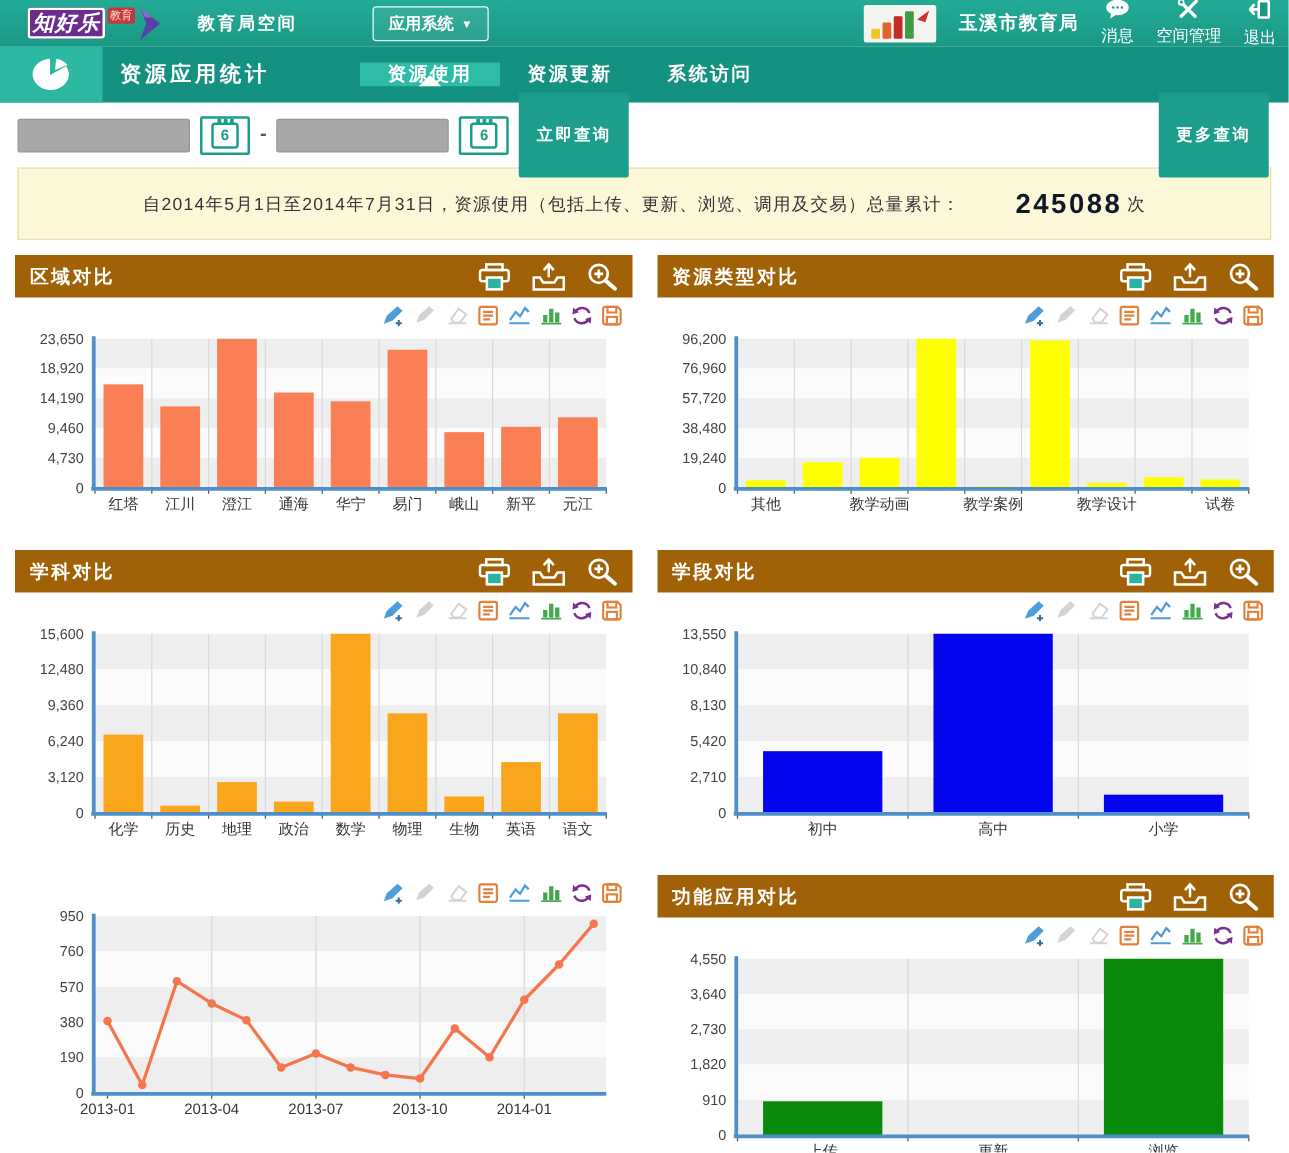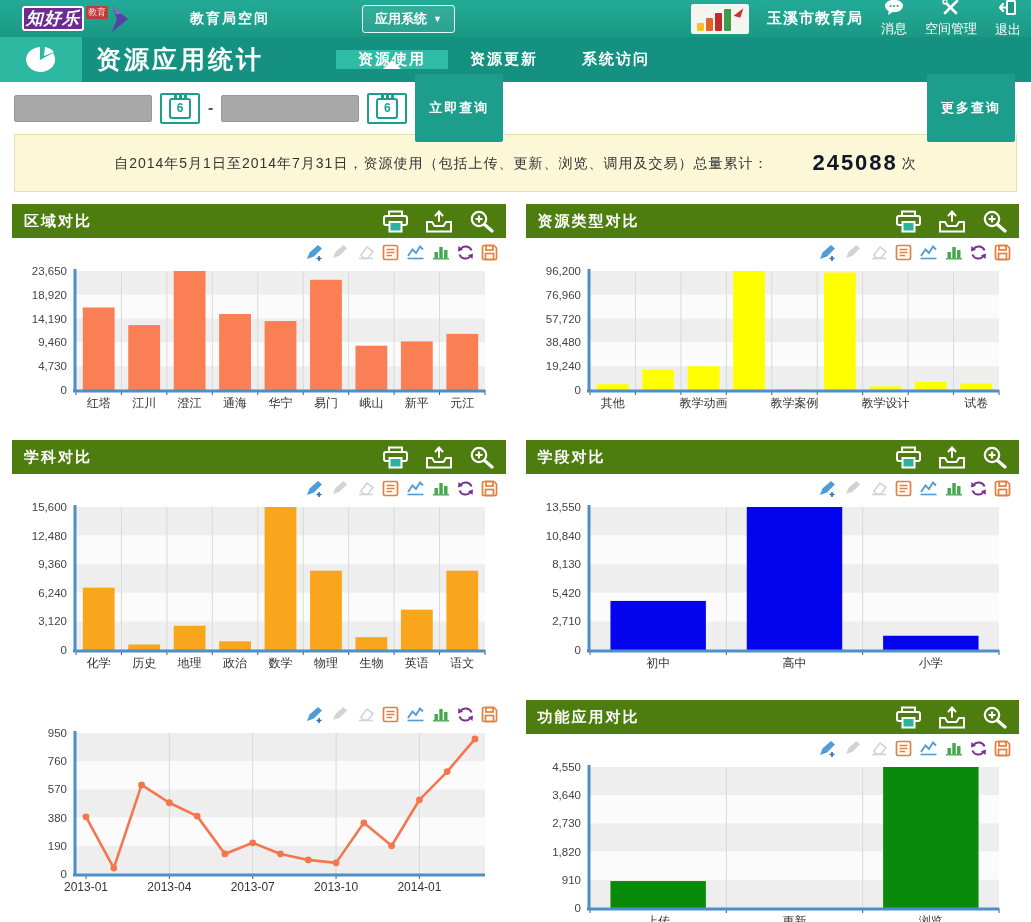--- a/index.html
+++ b/index.html
@@ -1,21 +1,21 @@
 <!DOCTYPE html>
 <html><head>
 <meta charset="utf-8">
 <style>
   * { margin:0; padding:0; box-sizing:border-box; }
   html,body { width:1031px; height:922px; overflow:hidden; background:#fff;
     font-family:"Liberation Sans", sans-serif; }
 
   
   .topbar { height:37px; background:linear-gradient(#23ab97,#1a9884);
-    display:flex; align-items:center; padding:0 10px; color:#fff;gap:32px; }
+    display:flex; align-items:center; padding:0 10px; color:#fff; }
   .logo { display:flex; align-items:center; margin-left:12px; position:relative; }
   .logo-text { font-weight:bold; font-size:17px; font-style:italic; color:#fff;
     background:#6a2d8f; padding:1px 4px; border-radius:3px; letter-spacing:1px;
     box-shadow:0 0 0 2px #fff inset; }
   .logo-sup { font-size:9px; color:#ffd9d9; background:#c03a3a; padding:0 2px;
     border-radius:2px; margin-left:2px; align-self:flex-start; }
   .logo-chevron { margin-left:2px; }
   .workspace { font-size:14px; font-weight:bold; margin-left:28px; letter-spacing:2px; }
   .appmenu { margin-left:60px; background:rgba(255,255,255,.08); border:1px solid #eafaf6;
     color:#fff; font-size:13px; font-weight:bold; padding:4px 12px; border-radius:3px;
@@ -29,21 +29,21 @@
   .av3{height:18px;background:#c42a2a;} .av4{height:22px;background:#3f9b46;}
   .av-arrow{ width:0;height:0;border-left:7px solid transparent;border-bottom:10px solid #d03030;
     align-self:flex-start; transform:rotate(18deg); margin-left:2px;}
   .org { font-size:15px; font-weight:bold; letter-spacing:1px; }
   .top-link { display:flex; align-items:center; gap:5px; color:#fff; font-size:13px;
     text-decoration:none; cursor:pointer;flex-direction:column; }
 
   
   .subbar { height:45px; background:#149181; display:flex; align-items:stretch; color:#fff; }
   .pie-block { width:82px; background:#2db8a1; display:flex; align-items:center; justify-content:center; }
-  .page-title { font-size:25px; font-weight:bold; letter-spacing:3px; align-self:center;
+  .page-title { font-size:17px; font-weight:bold; letter-spacing:3px; align-self:center;
     margin-left:14px; margin-right:60px; }
   .tabs { display:flex; align-items:center;margin-left:12px; }
   .tab { display:flex; align-items:center; padding:0 22px; font-size:15px; font-weight:bold;
     letter-spacing:2px; cursor:pointer; position:relative; }
   .tab.active { background:#2fbca6; }
   .tab.active::after { content:""; position:absolute; left:50%; bottom:0; transform:translateX(-50%);
     width:0; height:0; border-left:9px solid transparent; border-right:9px solid transparent;
     border-bottom:9px solid #ffffff; }
 
   
@@ -65,21 +65,21 @@
   
   .banner { margin:10px 14px 0 14px; background:#fbf7d7; border:1px solid #e8dfad;
     text-align:center; padding:15px 8px; font-size:14px; color:#333; letter-spacing:1px; }
   .banner .total { color:#0f172a; font-size:22px; font-weight:bold; letter-spacing:2px;
     padding:0 4px; vertical-align:-2px;margin-left:40px; }
 
   
   .grid { display:grid; grid-template-columns:1fr 1fr; column-gap:20px; row-gap:28px;
     padding:12px 12px 0 12px; }
   .panel { background:#fff; }
-  .panel-head { height:34px; background:#4d7c0f; display:flex; align-items:center;
+  .panel-head { height:34px; background:#a16207; display:flex; align-items:center;
     padding:3px 12px; color:#fff; }
   .panel-title { font-size:15px; font-weight:bold; letter-spacing:2px; }
   .head-icons { margin-left:auto; display:flex; align-items:center; gap:16px; }
   .head-icons span { display:flex; cursor:pointer; }
   .panel-tools { height:26px; display:flex; align-items:center; justify-content:flex-end;
     gap:7px; padding:2px 8px 0 0; }
   .panel-tools span { display:flex; cursor:pointer; }
   .panel-tools span.disabled { cursor:default; opacity:.9; }
   .chart-box { width:100%; }
   .chart-box svg { display:block; }

